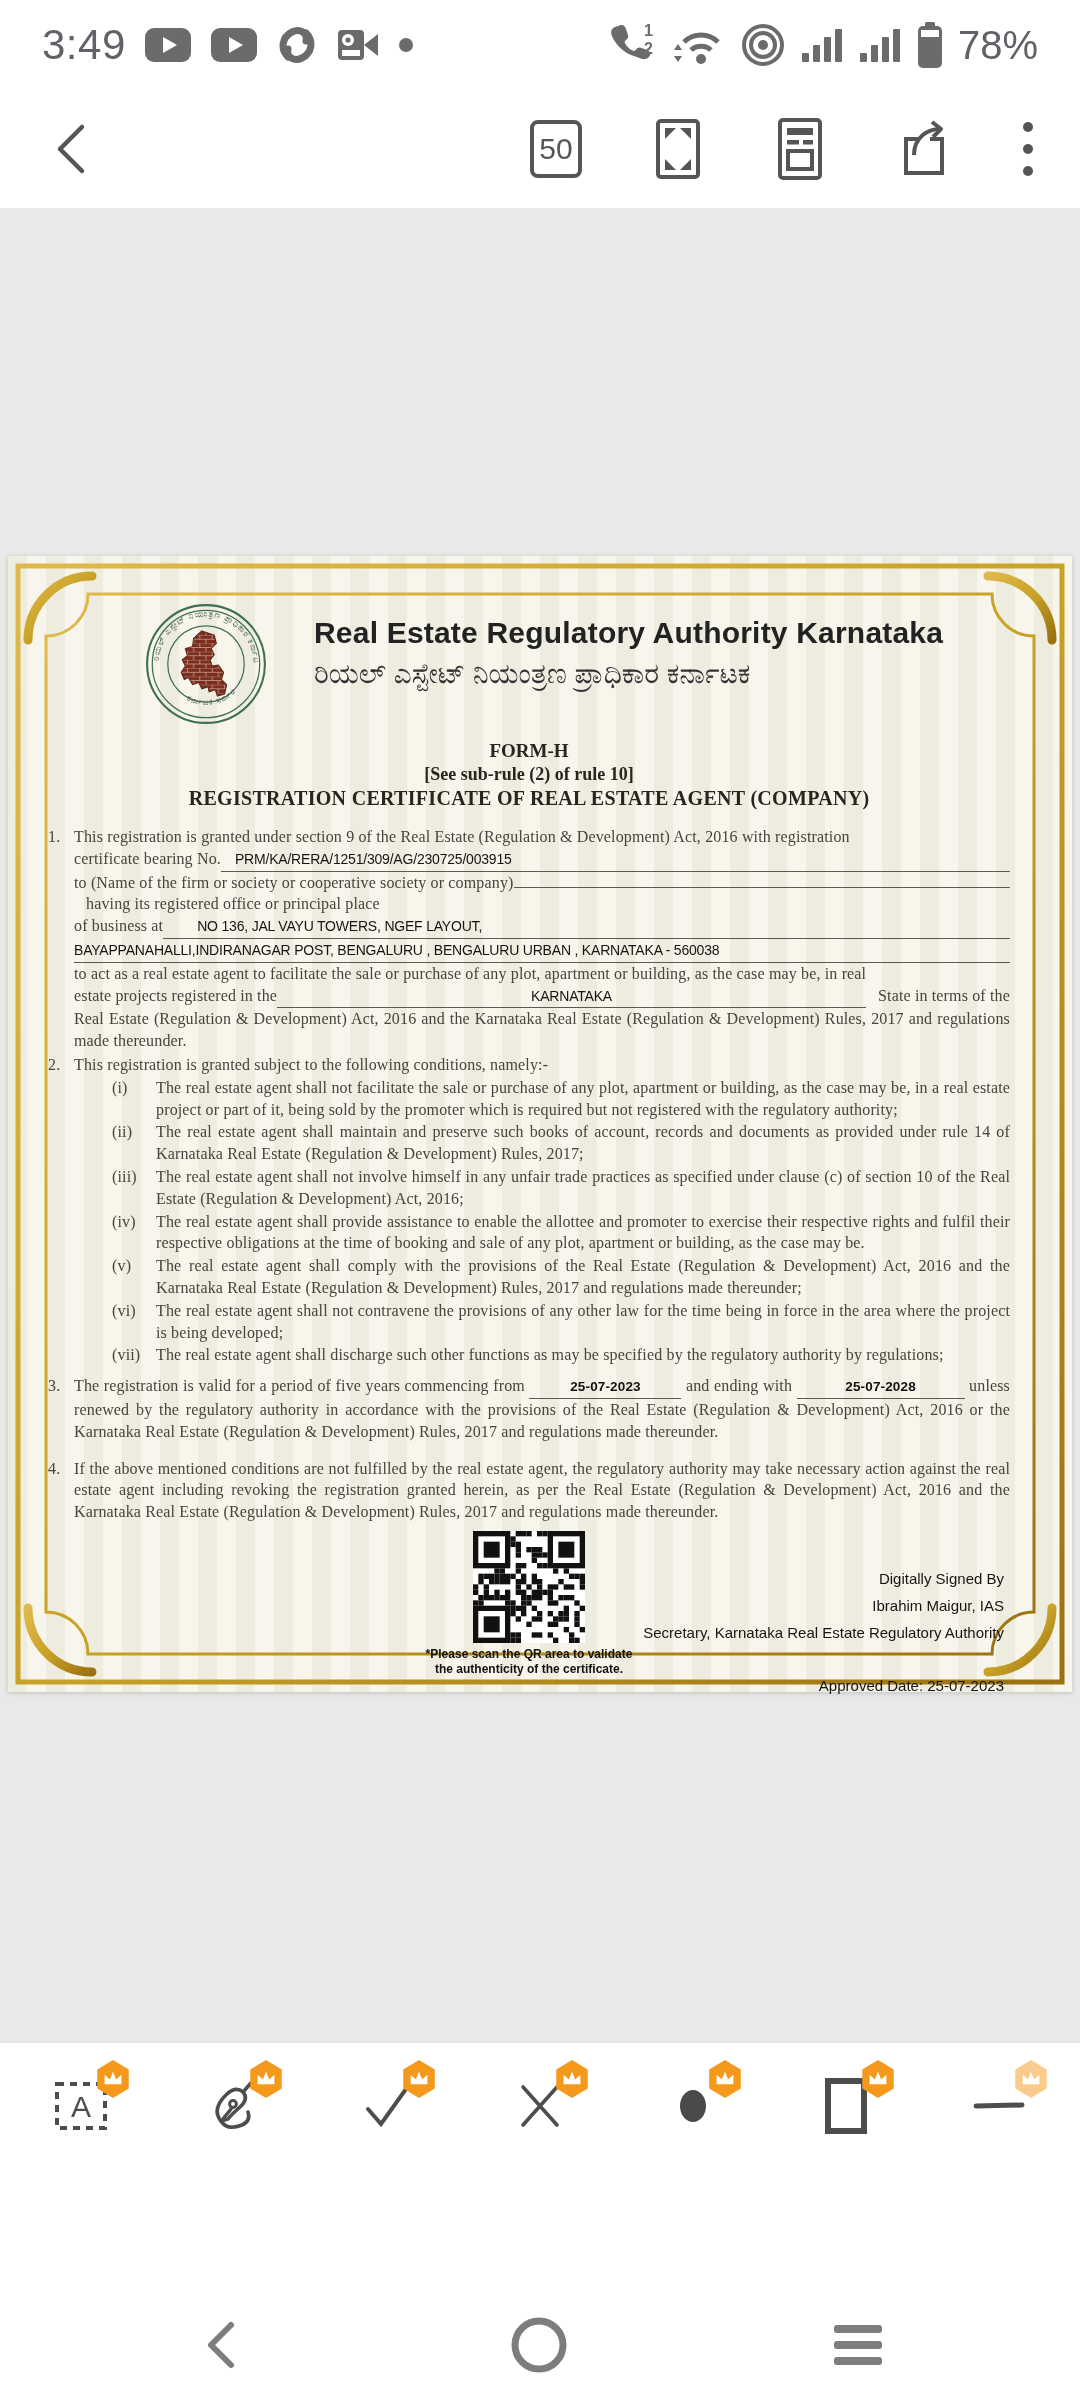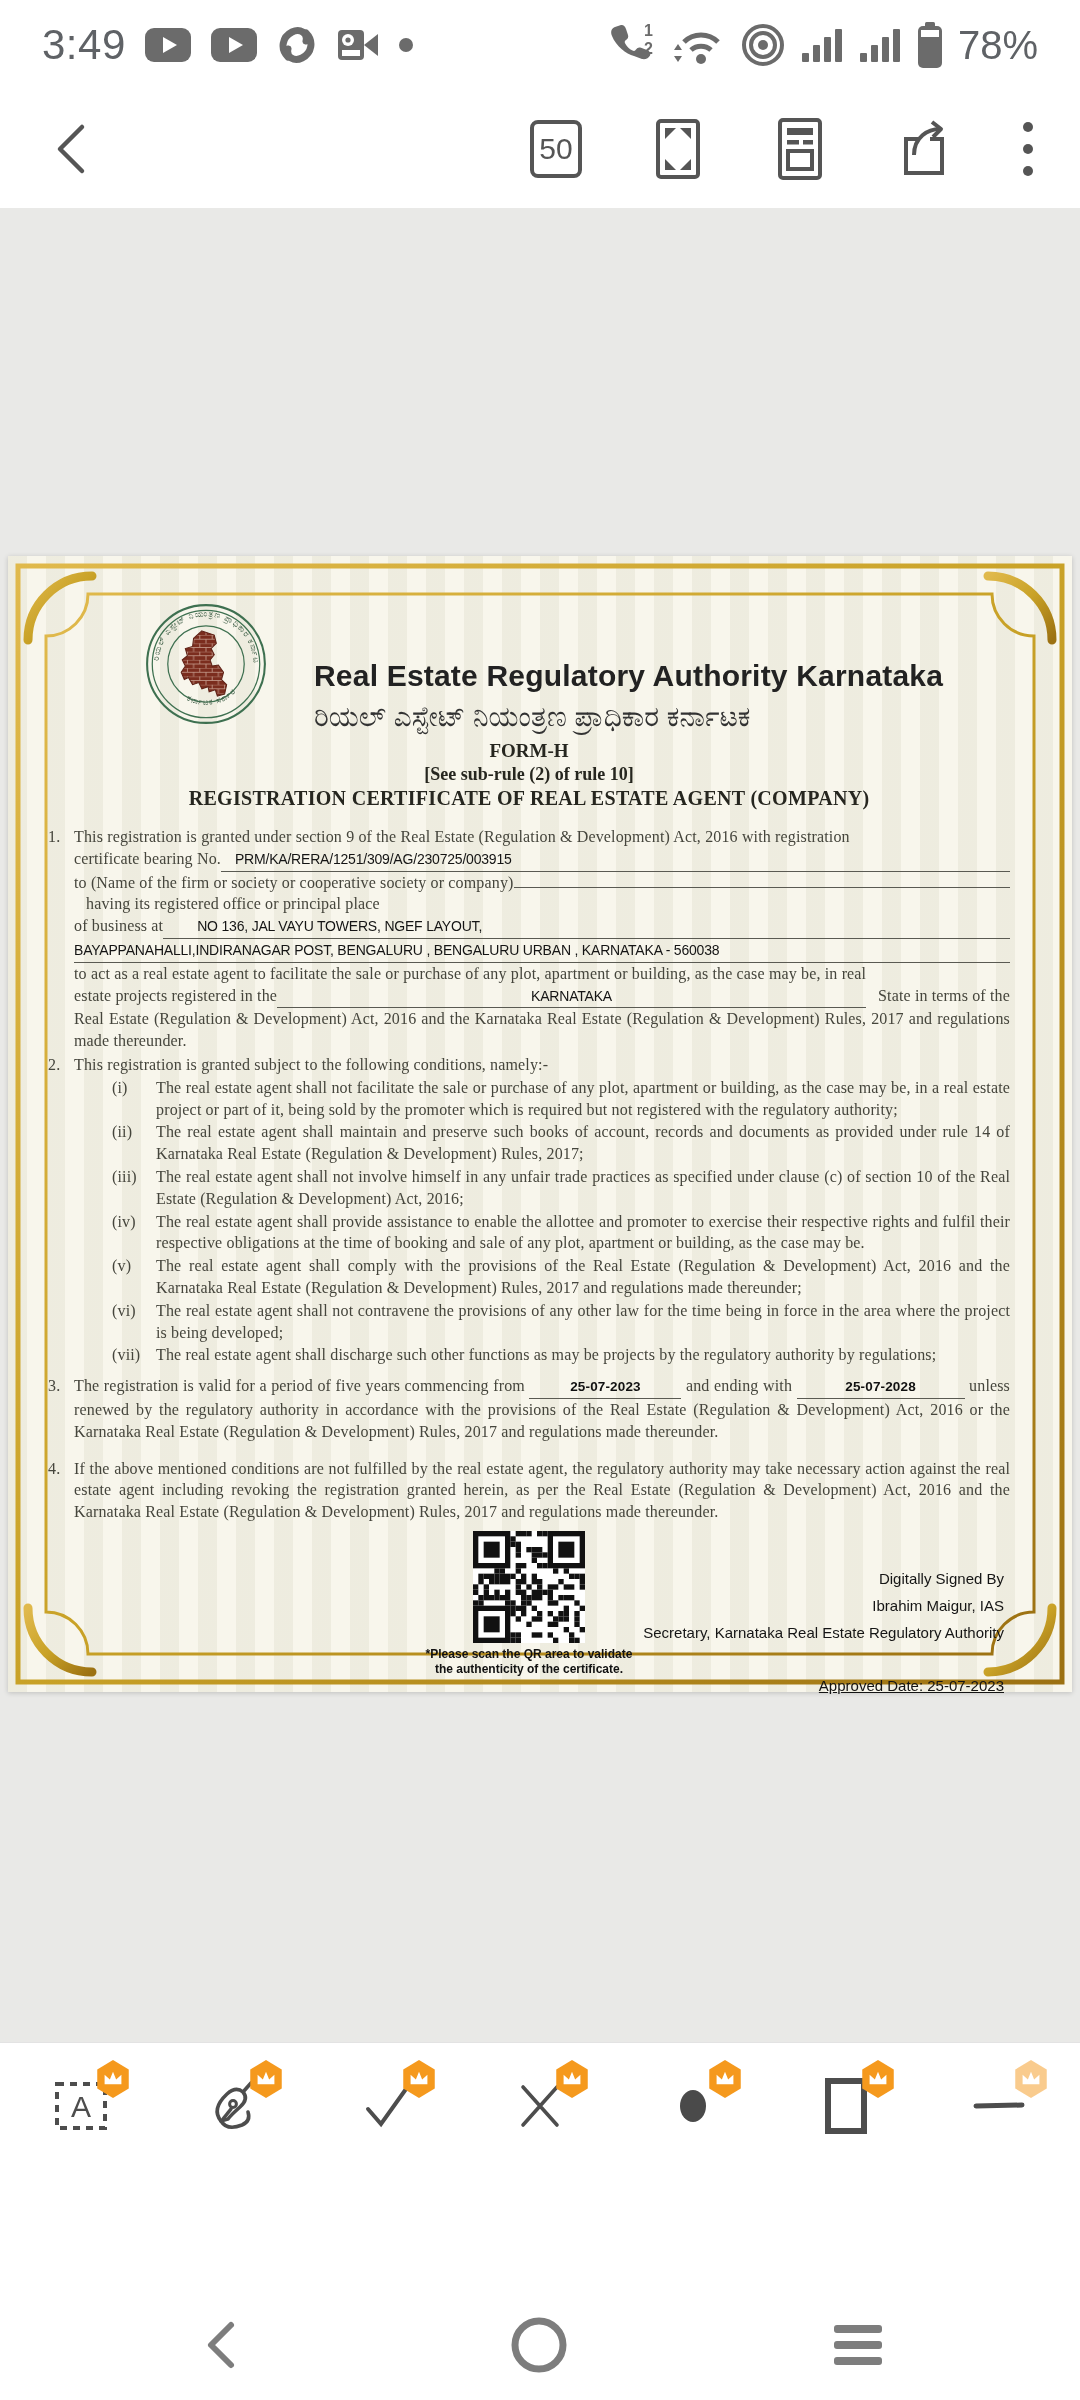--- a/index.html
+++ b/index.html
@@ -32,21 +32,21 @@
   .page .stripes{position:absolute;inset:0;
         background:repeating-linear-gradient(90deg,rgba(150,150,112,.10) 0 19px,rgba(255,255,255,0) 19px 38px);}
   .frame{position:absolute;inset:0;pointer-events:none;}
 
   .page-content{position:absolute;inset:0;padding:46px 62px 0 40px;box-sizing:border-box;
                 color:#45453c;font-family:"Liberation Serif",serif;}
 
   .cert-header{position:relative;height:130px;}
   .seal{position:absolute;left:96px;top:0;width:124px;height:124px;}
   .titles{position:absolute;left:266px;top:14px;}
-  .t-en{font-family:"Liberation Sans",sans-serif;font-weight:bold;font-size:30px;color:#222;letter-spacing:.2px;margin-top:43px;}
+  .t-en{font-family:"Liberation Sans",sans-serif;font-weight:bold;font-size:30px;color:#222;letter-spacing:.2px;}
   .t-kn{font-size:28px;color:#333;margin-top:8px;font-family:"Liberation Sans",sans-serif;}
 
   .form-block{text-align:center;margin-top:8px;color:#26261f;}
   .fb-1{font-size:19px;font-weight:bold;}
   .fb-2{font-size:18px;font-weight:bold;margin-top:2px;}
   .fb-3{font-size:20px;font-weight:bold;margin-top:2px;letter-spacing:.3px;}
 
   .body-text{margin-top:16px;font-size:16px;line-height:21.8px;letter-spacing:.15px;}
   .item{display:grid;grid-template-columns:26px 1fr;margin-top:2px;}
   .inum{color:#45453c;}
@@ -62,21 +62,21 @@
   .mt8{margin-top:9px;}.mt14{margin-top:15px;}
 
   .cert-footer{position:relative;height:210px;margin-top:8px;}
   .qr-wrap{position:absolute;left:50%;transform:translateX(-50%);top:0;width:220px;text-align:center;}
   .qr{width:112px;height:112px;margin:0 auto;display:block;}
   .qr-cap{font-family:"Liberation Sans",sans-serif;font-size:12px;font-weight:bold;color:#111;
           line-height:15px;margin-top:4px;}
   .sig{position:absolute;right:6px;top:34px;text-align:right;
        font-family:"Liberation Sans",sans-serif;font-size:15px;color:#151515;line-height:27px;}
   .approved{position:absolute;right:6px;top:146px;text-align:right;
-       font-family:"Liberation Sans",sans-serif;font-size:15px;color:#151515;text-decoration:underline;}
+       font-family:"Liberation Sans",sans-serif;font-size:15px;color:#151515;}
 
   
   .tool-bar{position:absolute;top:2042px;left:0;right:0;height:126px;background:#fff;
             border-top:1px solid #e3e3e3;display:flex;align-items:center;justify-content:space-between;
             padding:0 44px;box-sizing:border-box;}
   .tool{position:relative;width:74px;height:84px;display:flex;align-items:center;justify-content:center;
         background:none;border:none;padding:0;}
   .crown{position:absolute;top:-6px;right:-14px;}
   .crown.faded{opacity:.5;}
 
@@ -330,21 +330,21 @@
               <div class="clause">
                   <span>(v)</span>
                   <div class="just">The real estate agent shall comply with the provisions of the Real Estate (Regulation &amp; Development) Act, 2016 and the Karnataka Real Estate (Regulation &amp; Development) Rules, 2017 and regulations made thereunder;</div>
                 </div>
               <div class="clause">
                   <span>(vi)</span>
                   <div class="just">The real estate agent shall not contravene the provisions of any other law for the time being in force in the area where the project is being developed;</div>
                 </div>
               <div class="clause">
                   <span>(vii)</span>
-                  <div class="just">The real estate agent shall discharge such other functions as may be projects by the regulatory authority by regulations;</div>
+                  <div class="just">The real estate agent shall discharge such other functions as may be specified by the regulatory authority by regulations;</div>
                 </div>
             </div>
           </div>
 
           <div class="item mt8">
             <span class="inum">3.</span>
             <div class="just">
               <span>The registration is valid for a period of five years commencing from</span>
               <span class="dateblank" style="width:152px;">25-07-2023</span>
               <span>and ending with</span>

